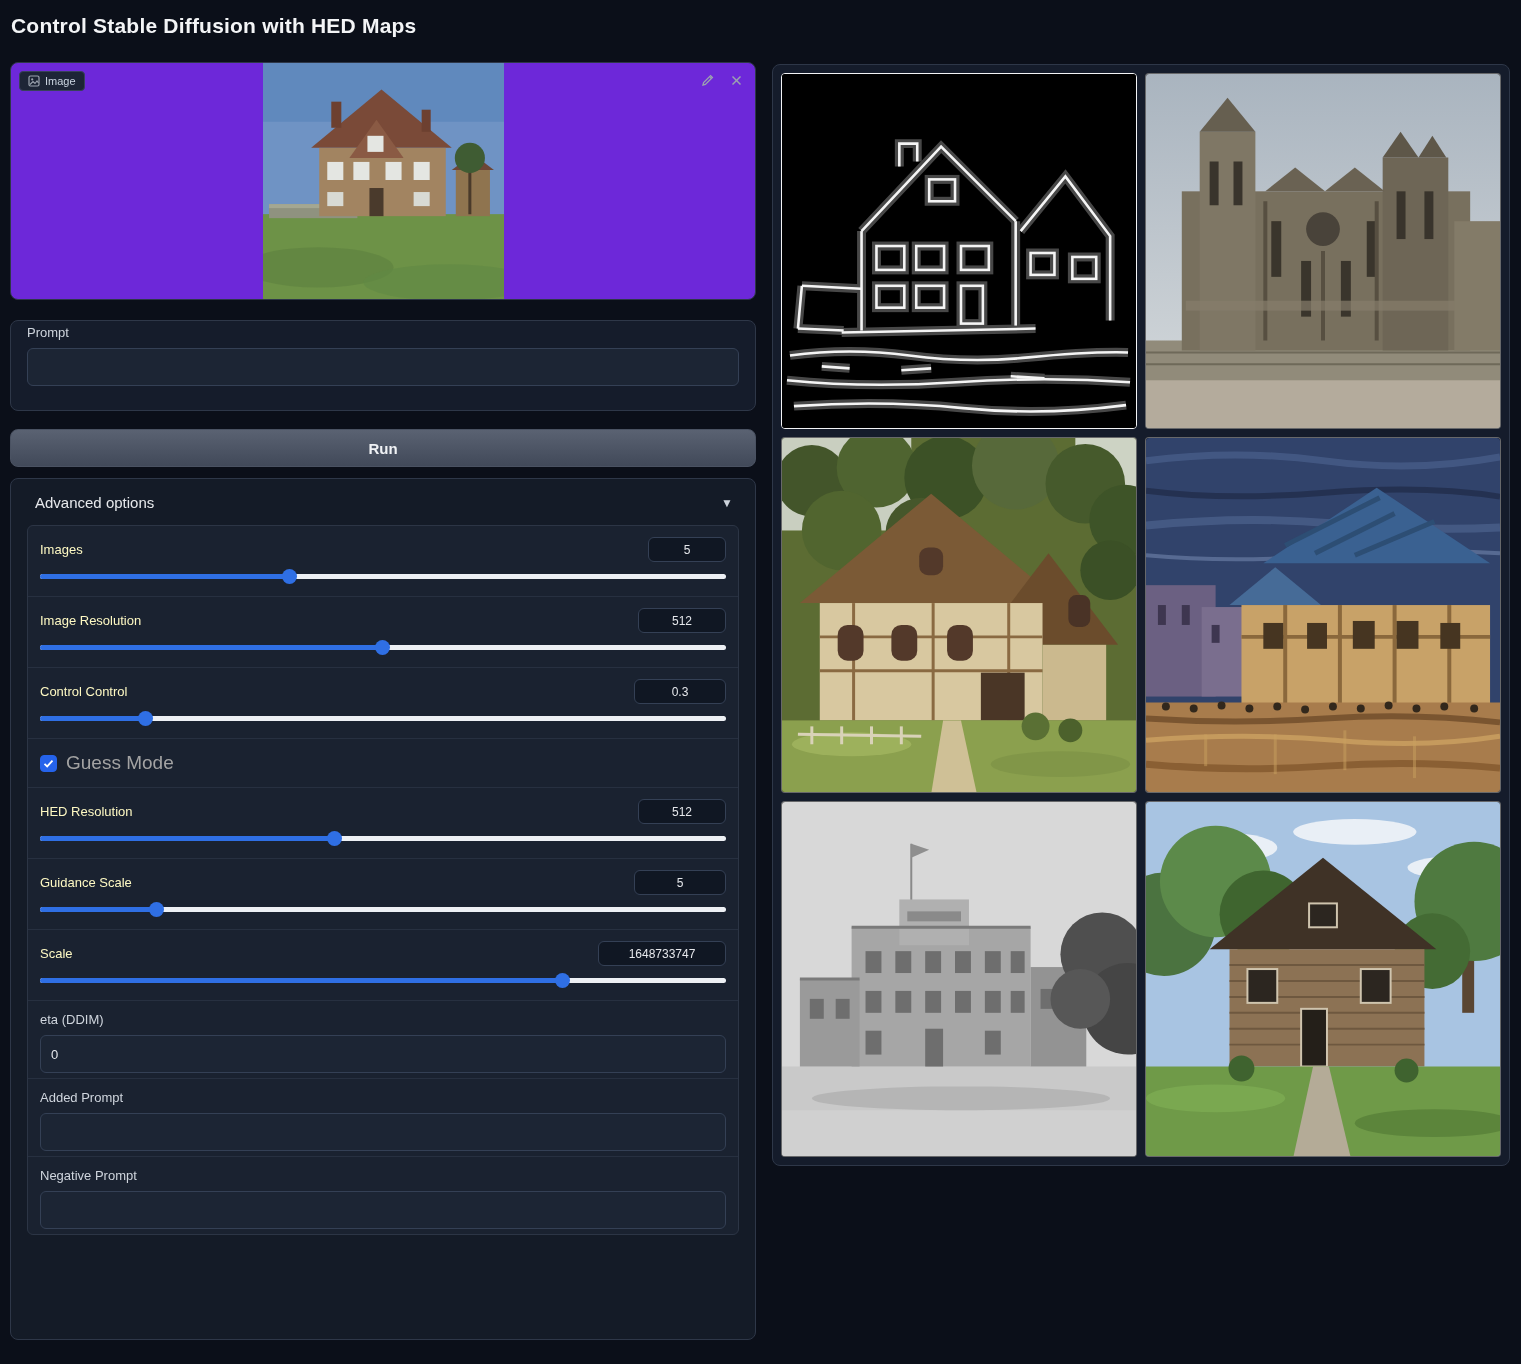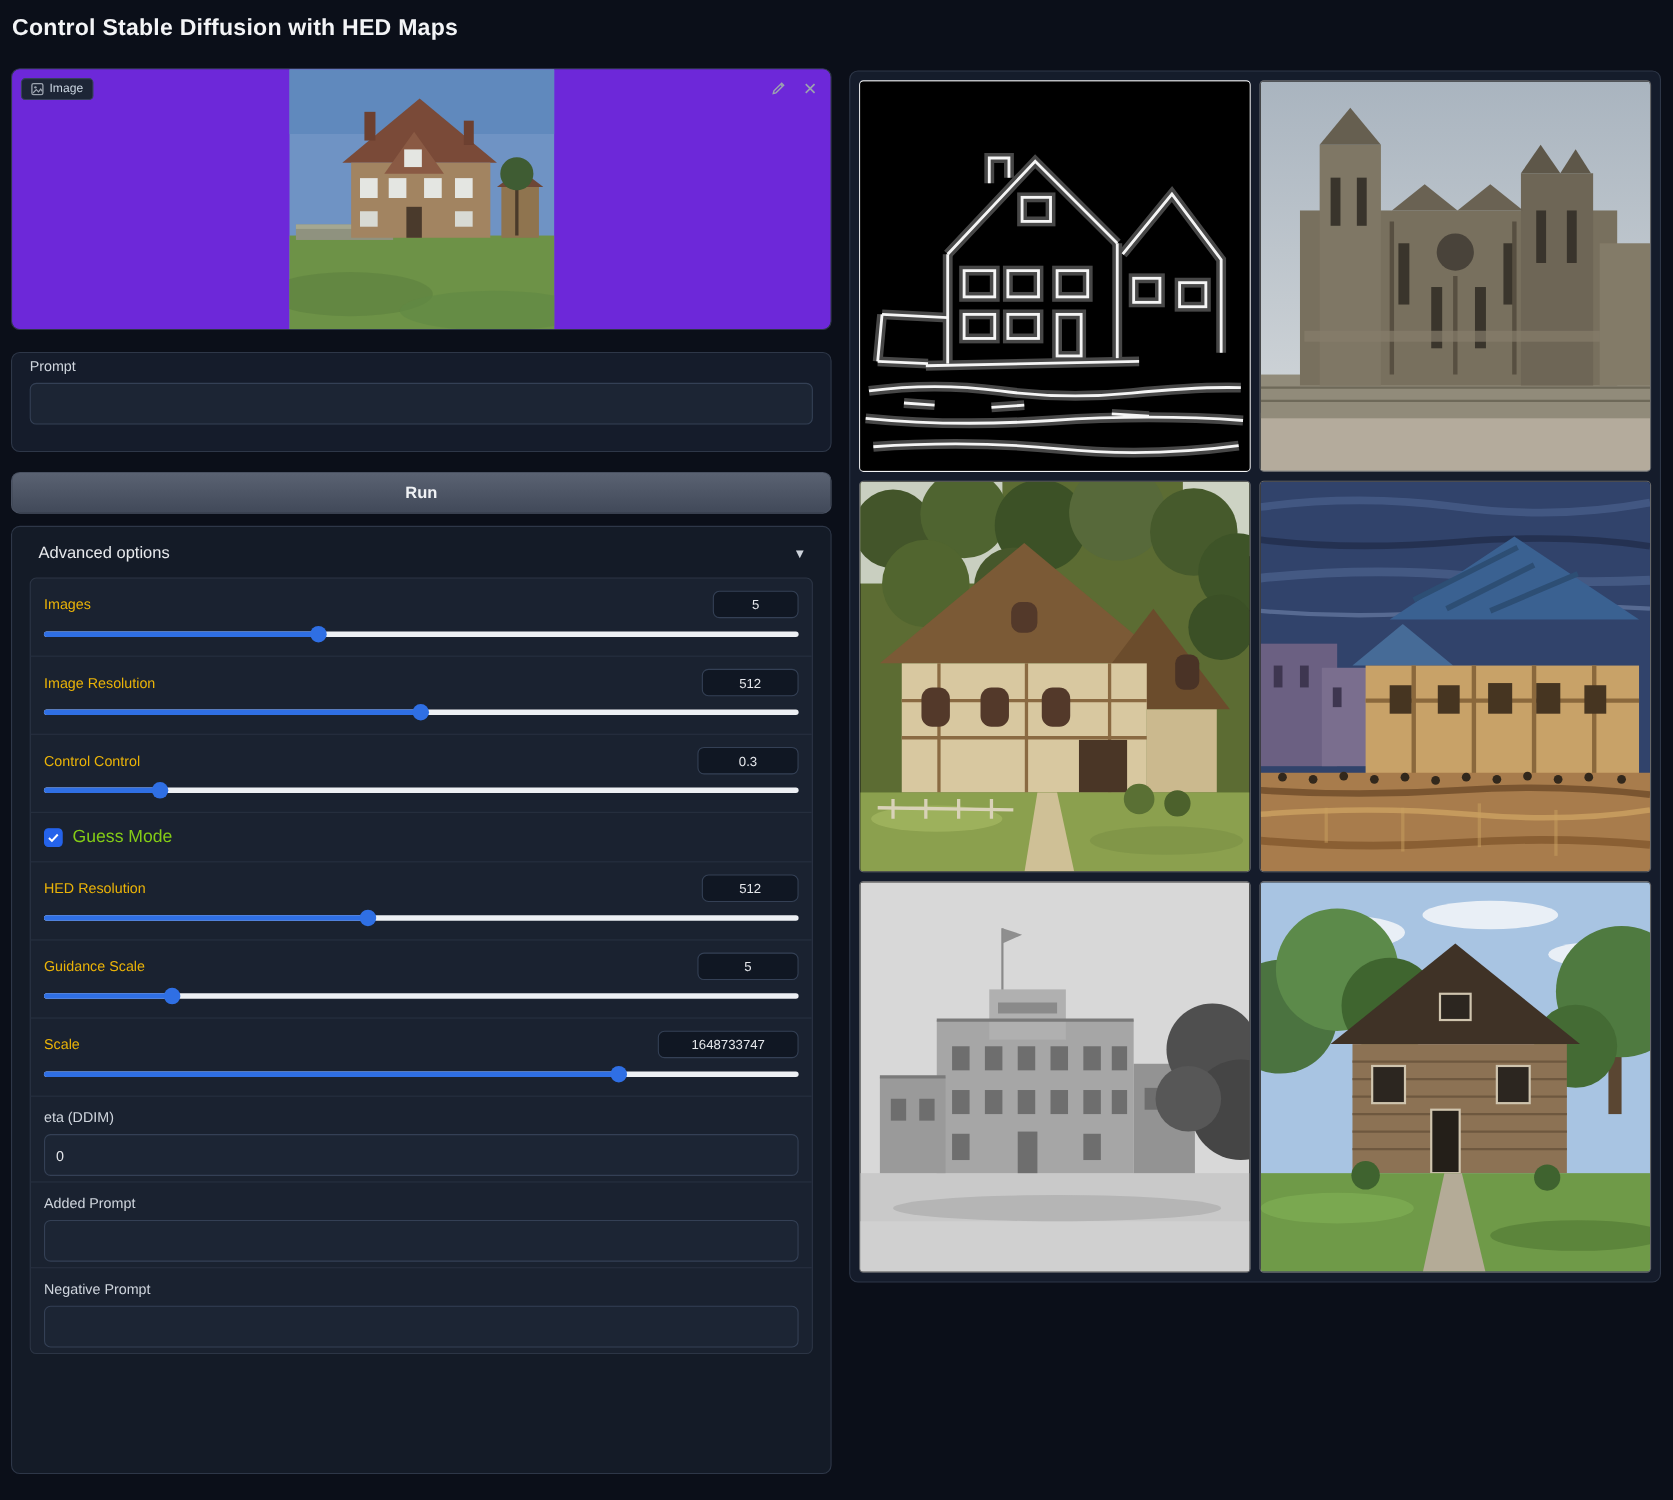--- a/index.html
+++ b/index.html
@@ -69,41 +69,41 @@
   .adv-title { font-size: 15px; color: #e7e9ec; }
   .adv-arrow { font-size: 12px; color: #cdd3db; }
   .adv-form {
     margin: 2px 16px 16px;
     background: #1a2230; border: 1px solid #2c3545; border-radius: 6px;
     overflow: hidden;
   }
   .row { padding: 11px 12px 12px; border-bottom: 1px solid #273040; }
   .row:last-child { border-bottom: none; }
   .row-head { display: flex; justify-content: space-between; align-items: center; }
-  .row-head label { font-size: 13px; color: #eab308; }
+  .row-head label { font-size: 13px; color: #fef9c3; }
   .val {
     height: 25px; background: #10172385; background: #101723;
     border: 1px solid #344055; border-radius: 6px;
     color: #e5e7eb; font-size: 12px; text-align: center; font-family: inherit;
   }
   .w78 { width: 78px; } .w88 { width: 88px; } .w92 { width: 92px; } .w128 { width: 128px; }
 
   .slider { position: relative; height: 15px; margin-top: 7px; cursor: pointer; }
   .slider-track { position: absolute; left: 0; right: 0; top: 5px; height: 5px; background: #edf0f4; border-radius: 3px; }
   .slider-fill  { position: absolute; left: 0; top: 5px; height: 5px; background: #2f6fe4; border-radius: 3px 0 0 3px; }
   .slider-thumb { position: absolute; top: 0; width: 15px; height: 15px; border-radius: 50%; background: #2f6fe4; }
 
   .checkbox-row { display: flex; align-items: center; gap: 9px; padding: 13px 12px; }
   .checkbox {
     width: 17px; height: 17px; border-radius: 4px; cursor: pointer;
     background: #1c2534; border: 1px solid #475163;
     display: inline-flex; align-items: center; justify-content: center;
   }
   .checkbox.checked { background: #2563eb; border-color: #2563eb; }
-  .checkbox-row label { font-size: 16px; color: #84cc16; cursor: pointer; }
+  .checkbox-row label { font-size: 19px; color: #a3a3a3; cursor: pointer; }
 
   .text-row { padding-bottom: 5px; }
 
   
   .gallery {
     position: absolute; left: 772px; top: 64px; width: 738px; height: 1102px;
     background: #151c2b; border: 1px solid #2e3748; border-radius: 8px;
     padding: 8px;
     display: grid; grid-template-columns: 1fr 1fr; grid-template-rows: repeat(3, 1fr); gap: 8px;
   }

